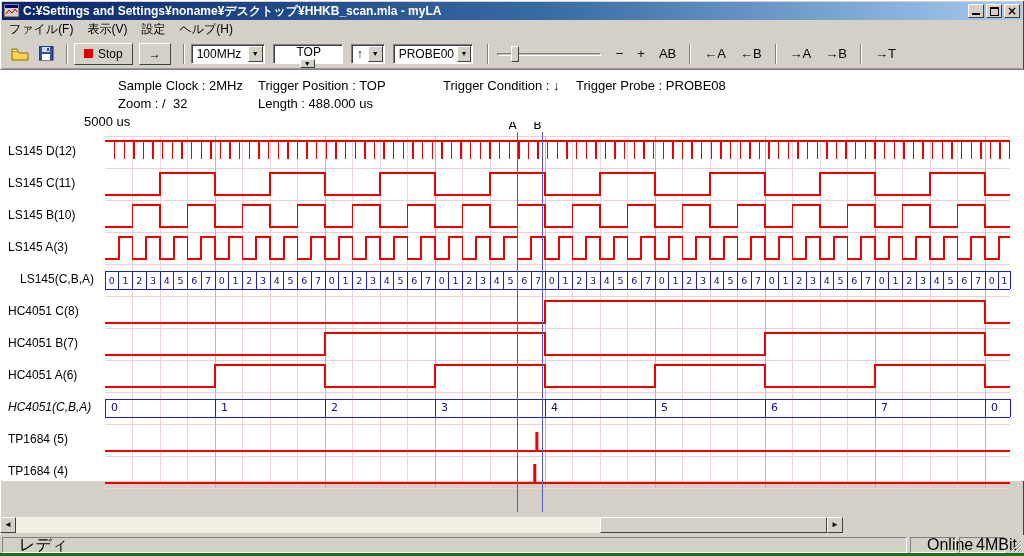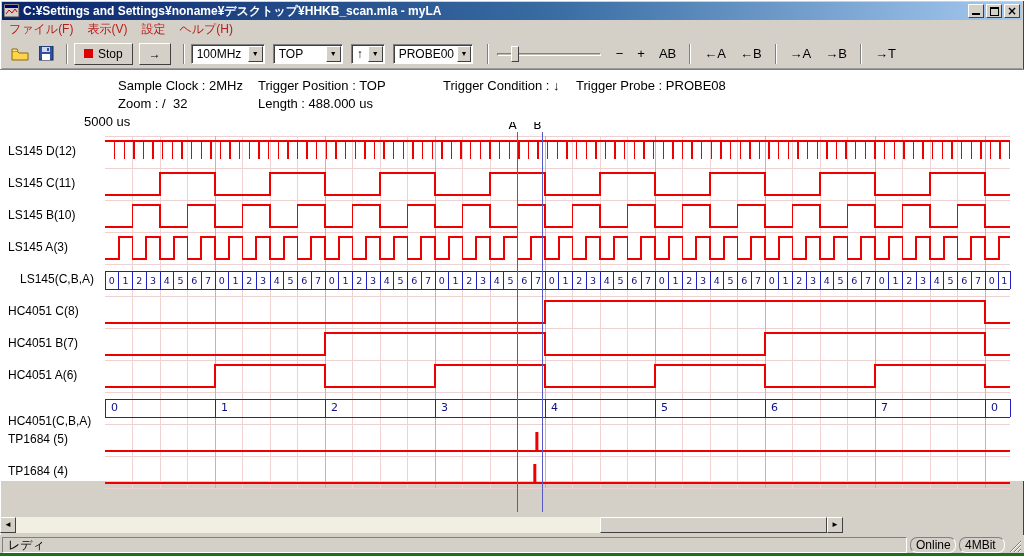--- a/index.html
+++ b/index.html
@@ -14,37 +14,37 @@
   .app-icon{width:16px;height:14px;margin-right:3px;display:inline-block;}
   .title-text{flex:1;color:#fff;font-size:12px;font-weight:bold;white-space:nowrap;overflow:hidden;line-height:18px;}
   .cap-btns{display:flex;gap:2px;align-items:center;}
   .cap-btn{width:16px;height:14px;background:#d4d0c8;border:1px solid;border-color:#fff #404040 #404040 #fff;
     display:flex;align-items:center;justify-content:center;padding:0;cursor:default;}
   .glyph-min{display:inline-block;width:8px;height:8px;border-bottom:2px solid #000;}
   .glyph-max{display:inline-block;width:9px;height:9px;border:1px solid #000;border-top:2px solid #000;}
   .glyph-close{font:bold 12px "DejaVu Sans",sans-serif;line-height:10px;color:#000;}
   
   .menubar{position:absolute;top:20px;left:2px;width:1020px;height:19px;display:flex;align-items:center;}
-  .menu-item{font-size:12px;padding:2px 7px;color:#b91c1c;}
+  .menu-item{font-size:12px;padding:2px 7px;color:#000000;}
   
   .toolbar{position:absolute;top:39px;left:2px;width:1020px;height:30px;display:flex;align-items:center;
     padding-left:6px;border-bottom:1px solid #9a9a9a;}
   .tb-icon{width:24px;height:22px;background:transparent;border:1px solid transparent;display:flex;
     align-items:center;justify-content:center;padding:0;margin-right:2px;}
   .tb-sep{width:2px;height:20px;border-left:1px solid #808080;border-right:1px solid #fff;margin:0 6px;}
   .tb-raised{height:22px;background:#d4d0c8;border:1px solid;border-color:#fff #404040 #404040 #fff;
     display:flex;align-items:center;gap:5px;font-size:12px;padding:0 9px;margin-right:6px;color:#000;}
   .stop-square{width:9px;height:9px;background:#e00000;display:inline-block;}
   .combo{display:flex;align-items:center;height:20px;background:#fff;border:1px solid;
     border-color:#808080 #fff #fff #808080;box-shadow:inset 1px 1px 0 #404040;margin-right:8px;}
   .combo-text{flex:1;font-size:12px;padding:0 3px 0 5px;color:#000;white-space:nowrap;}
   .combo-arrow{width:15px;height:16px;background:#d4d0c8;border:1px solid;border-color:#fff #404040 #404040 #fff;
     display:flex;align-items:center;justify-content:center;margin-right:1px;}
   .arrow-glyph{font-size:7px;color:#000;line-height:7px;}
-  .w74{width:74px;} .w70{width:70px;} .w34{width:34px;} .w80{width:80px;}
+  .w74{width:74px;} .w70{width:70px;flex-direction:column;} .w34{width:34px;} .w80{width:80px;}
   .zoom-slider{position:relative;width:104px;height:20px;margin:0 8px 0 2px;}
   .slider-track{position:absolute;left:0;right:0;top:9px;height:3px;border:1px solid;border-color:#808080 #fff #fff #808080;background:#c0bcb4;}
   .slider-thumb{position:absolute;left:14px;top:2px;width:8px;height:16px;background:#d4d0c8;
     border:1px solid;border-color:#fff #404040 #404040 #fff;}
   .tb-flat{background:transparent;border:none;font-size:13px;padding:2px 6px;color:#000;margin:0 1px;}
   
   .content{position:absolute;top:69px;left:0;width:1024px;height:412px;background:#fff;border-top:1px solid #808080;}
   .info{position:absolute;font-size:13px;color:#000;white-space:pre;}
   .i1a{left:118px;top:8px;} .i1b{left:258px;top:8px;} .i1c{left:443px;top:8px;} .i1d{left:576px;top:8px;}
   .i2a{left:118px;top:26px;} .i2b{left:258px;top:26px;}
@@ -55,24 +55,24 @@
   
   .hscroll{position:absolute;top:517px;left:0;width:843px;height:16px;background:#f1efe2;}
   .sb-btn{position:absolute;top:0;width:16px;height:16px;background:#d4d0c8;border:1px solid;
     border-color:#fff #404040 #404040 #fff;font-size:8px;line-height:12px;text-align:center;padding:0;color:#000;}
   .sb-left{left:0;} .sb-right{left:827px;}
   .sb-thumb{position:absolute;top:0;left:600px;width:227px;height:16px;background:#d4d0c8;
     border:1px solid;border-color:#fff #404040 #404040 #fff;}
   
   .statusbar{position:absolute;top:535px;left:0;width:1024px;height:18px;display:flex;align-items:stretch;
     padding:2px 2px 0 2px;gap:3px;background:#d4d0c8;}
-  .status-panel{border:1px solid;border-color:#808080 #fff #fff #808080;font-size:12px;color:#000;
-    padding:0 5px;line-height:14px;white-space:nowrap;}
+  .status-panel{border:1px solid;border-color:#808080 #fff #fff #808080;font-size:16px;color:#000;
+    padding:0 16px;line-height:14px;white-space:nowrap;}
   .status-main{flex:1;}
-  .status-small{width:46px;text-align:left;border-radius:7px;}
+  .status-small{width:46px;text-align:left;}
   .resize-grip{width:14px;display:flex;align-items:flex-end;justify-content:flex-end;}
 </style>
 </head>
 <body>
 
 <div class="window">
 
   <div class="titlebar">
     <span class="app-icon">
       <svg width="16" height="14">
@@ -178,21 +178,21 @@
     <span class="time-label">5000 us</span>
     <div id="channel-labels">
         <div class="ch-label" style="top: 74px;">LS145 D(12)</div>
         <div class="ch-label" style="top: 106px;">LS145 C(11)</div>
         <div class="ch-label" style="top: 138px;">LS145 B(10)</div>
         <div class="ch-label" style="top: 170px;">LS145 A(3)</div>
         <div class="ch-label" style="top: 202px; margin-left: 12px;">LS145(C,B,A)</div>
         <div class="ch-label" style="top: 234px;">HC4051 C(8)</div>
         <div class="ch-label" style="top: 266px;">HC4051 B(7)</div>
         <div class="ch-label" style="top: 298px;">HC4051 A(6)</div>
-        <div class="ch-label" style="top: 344px;">HC4051(C,B,A)</div>
+        <div class="ch-label" style="top: 330px; font-style: italic;">HC4051(C,B,A)</div>
         <div class="ch-label" style="top: 362px;">TP1684 (5)</div>
         <div class="ch-label" style="top: 394px;">TP1684 (4)</div>
       </div>
     <svg id="wave-svg" width="1024" height="392">
         <line x1="105" y1="14" x2="1010" y2="14" stroke="#ecd2d2" stroke-width="1" shape-rendering="crispEdges"></line>
         <line x1="105" y1="46" x2="1010" y2="46" stroke="#ecd2d2" stroke-width="1" shape-rendering="crispEdges"></line>
         <line x1="105" y1="78" x2="1010" y2="78" stroke="#ecd2d2" stroke-width="1" shape-rendering="crispEdges"></line>
         <line x1="105" y1="110" x2="1010" y2="110" stroke="#ecd2d2" stroke-width="1" shape-rendering="crispEdges"></line>
         <line x1="105" y1="142" x2="1010" y2="142" stroke="#ecd2d2" stroke-width="1" shape-rendering="crispEdges"></line>
         <line x1="105" y1="174" x2="1010" y2="174" stroke="#ecd2d2" stroke-width="1" shape-rendering="crispEdges"></line>

